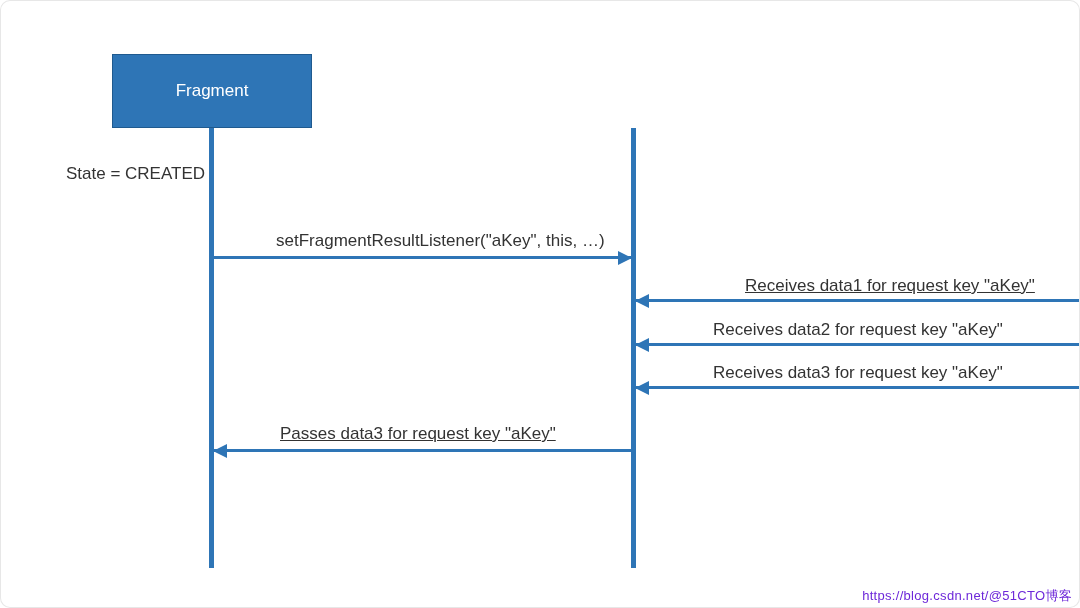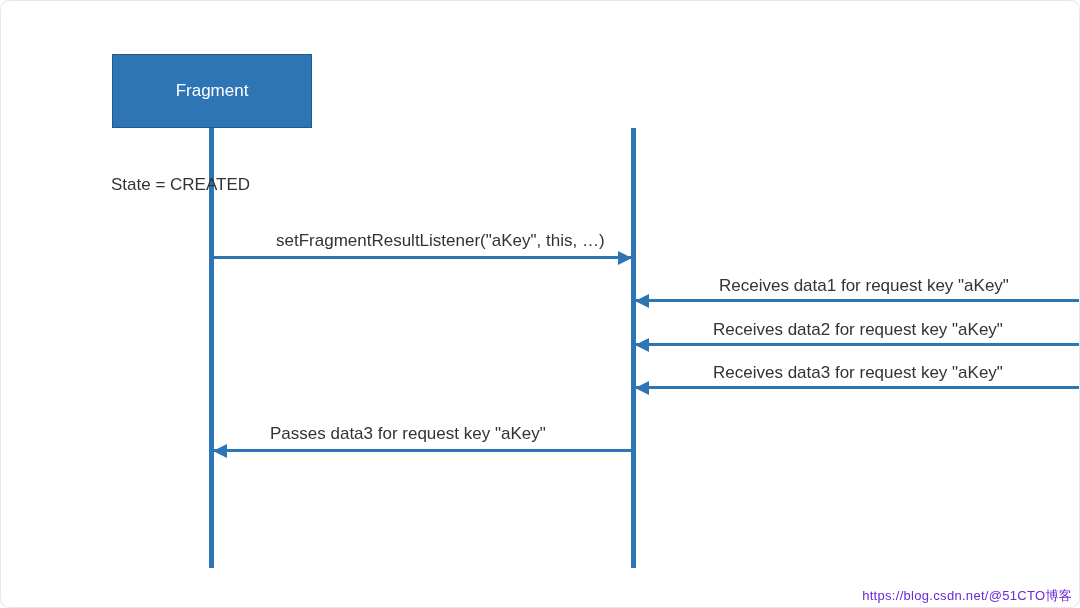--- a/index.html
+++ b/index.html
@@ -101,33 +101,33 @@
 
 <div class="diagram">
 
   <div class="participant-box" style="left:112px; top:54px; width:200px; height:74px;">
     <span>Fragment</span>
   </div>
 
   <div class="lifeline" style="left:209px; top:128px; height:440px;"></div>
   <div class="lifeline" style="left:631px; top:128px; height:440px;"></div>
 
-  <div class="state-label" style="left:66px; top:175px;margin-left:45px;">State = CREATED</div>
+  <div class="state-label" style="left:66px; top:164px;">State = CREATED</div>
 
   <div class="message-label" style="left:276px; top:231px;">setFragmentResultListener("aKey", this, …)</div>
   <div class="arrow-line arrow-right" style="left:213px; top:256px; width:418px;"></div>
 
-  <div class="message-label" style="left:719px; top:276px;">Receives data1 for request key "aKey"</div>
+  <div class="message-label" style="left:745px; top:276px;text-decoration:underline;">Receives data1 for request key "aKey"</div>
   <div class="arrow-line arrow-left" style="left:636px; top:299px; width:444px;"></div>
 
   <div class="message-label" style="left:713px; top:320px;">Receives data2 for request key "aKey"</div>
   <div class="arrow-line arrow-left" style="left:636px; top:343px; width:444px;"></div>
 
   <div class="message-label" style="left:713px; top:363px;">Receives data3 for request key "aKey"</div>
   <div class="arrow-line arrow-left" style="left:636px; top:386px; width:444px;"></div>
 
-  <div class="message-label" style="left:270px; top:424px;">Passes data3 for request key "aKey"</div>
+  <div class="message-label" style="left:280px; top:424px;text-decoration:underline;">Passes data3 for request key "aKey"</div>
   <div class="arrow-line arrow-left" style="left:214px; top:449px; width:417px;"></div>
 
   <div class="watermark">https://blog.csdn.net/@51CTO博客</div>
 
   <div class="border-frame"></div>
 </div>
 
 </body></html>

